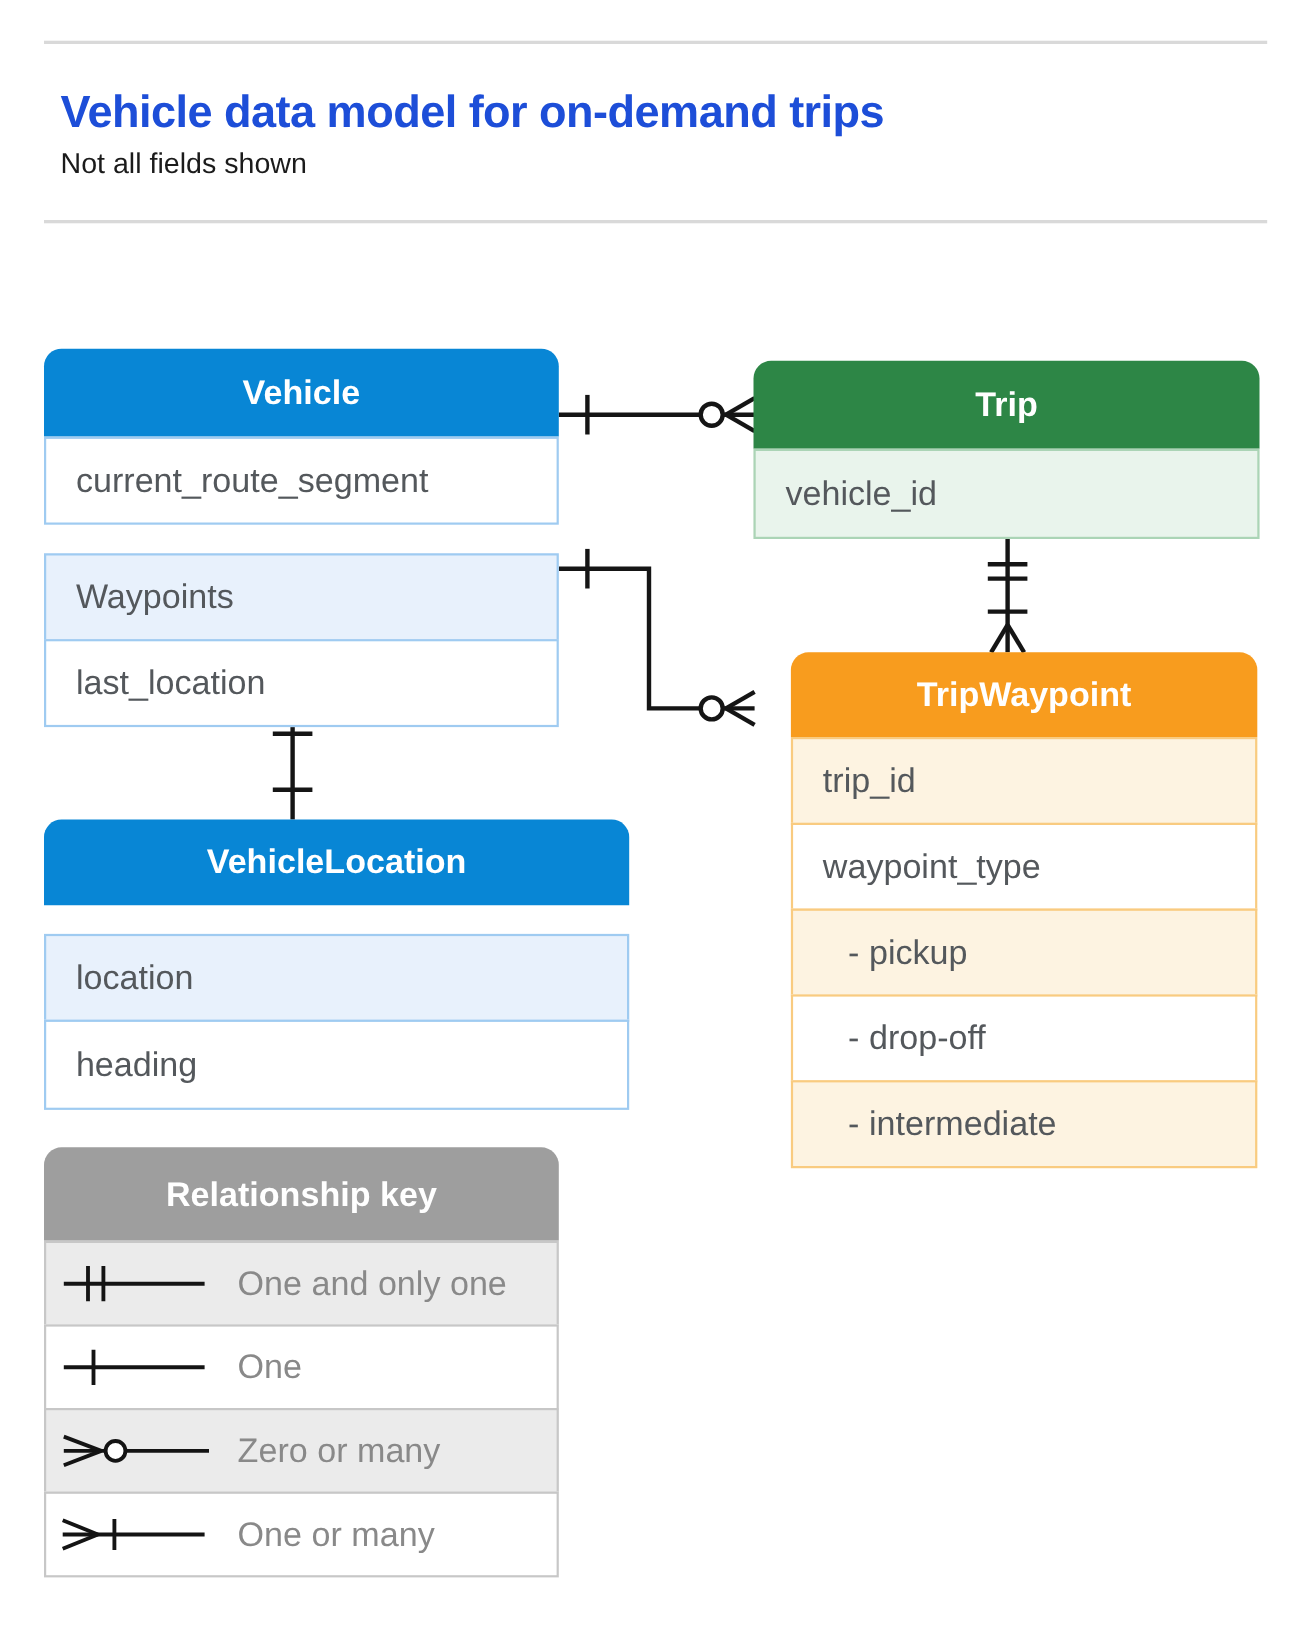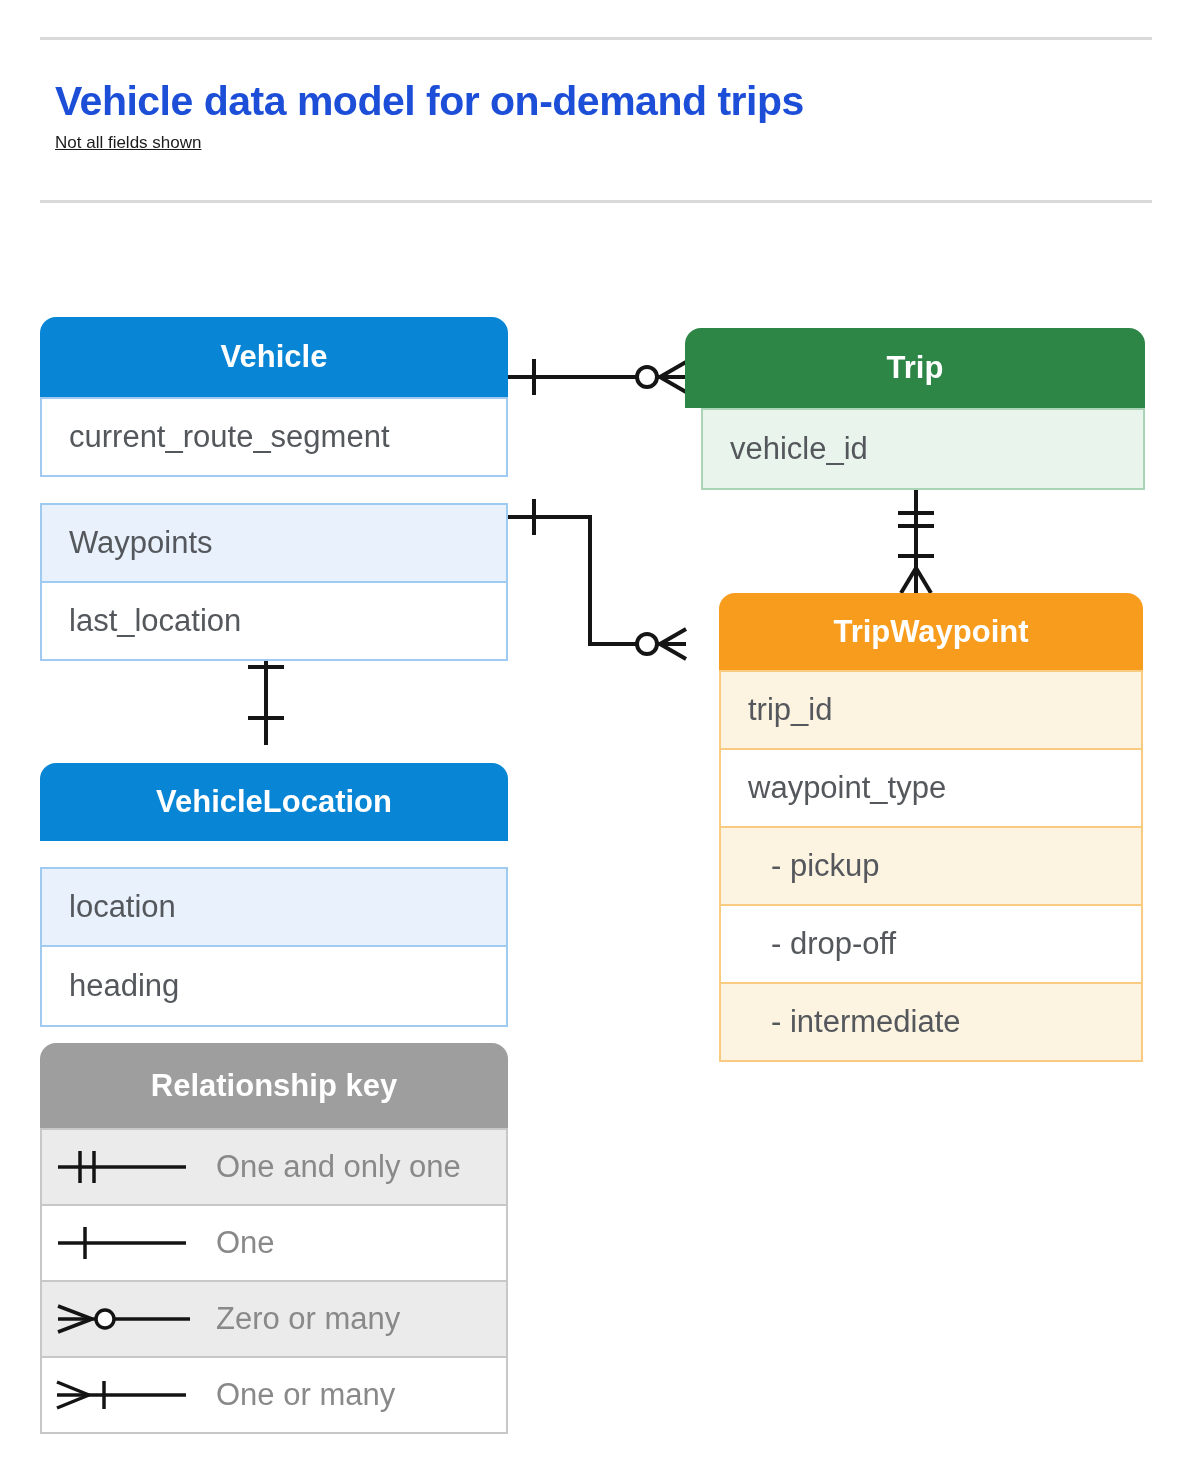--- a/index.html
+++ b/index.html
@@ -11,21 +11,21 @@
   }
   .rule { position: absolute; left: 40px; width: 1112px; height: 3px; background: #d9d9d9; }
   #rule-top { top: 37px; }
   #rule-bottom { top: 200px; }
   .title {
     position: absolute; left: 55px; top: 78px;
     font-size: 41px; font-weight: bold; color: #1d4ed8; letter-spacing: -0.5px;
   }
   .subtitle {
     position: absolute; left: 55px; top: 133px;
-    font-size: 17px; color: #1b1b1b; text-decoration: underline;
+    font-size: 26px; color: #1b1b1b;
   }
 
   .etable { position: absolute; }
   .thead {
     height: 80px; border-radius: 16px 16px 0 0;
     display: flex; align-items: center; justify-content: center;
     color: #ffffff; font-weight: bold; font-size: 31px;
   }
   .trow {
     height: 80px; display: flex; align-items: center;
@@ -35,34 +35,34 @@
   .trow + .trow { margin-top: -2px; }
   .trow.indent { padding-left: 50px; }
 
   
   .blue .thead { background: #0886d5; }
   .blue .trow { border-color: #9fcbf1; }
   .blue .trow.tint { background: #e8f1fc; margin-top: 26px; }
   
   .green .thead { background: #2d8646; }
   .green .trow { border-color: #abd4b6; height: 82px; }
-  .green .trow.tint { background: #e9f4ec; margin-left: 16px; }
+  .green .trow.tint { background: #e9f4ec; }
   
   .orange .thead { background: #f89c1e; height: 77px; }
   .orange .trow { border-color: #f9cb80; }
   .orange .trow.tint { background: #fdf3e1; }
   
   .gray .thead { background: #9e9e9e; height: 85px; }
   .gray .trow { border-color: #c7c7c7; height: 78px; padding-left: 10px; color: #898989; }
   .gray .trow.tint { background: #ebebeb; text-align: center; }
 
   #vehicle-table          { left: 40px;  top: 317px;  width: 468px; }
   #trip-table             { left: 685px; top: 328px;  width: 460px; }
   #tripwaypoint-table     { left: 685px; top: 593px;  width: 458px; padding-left: 34px; }
-  #vehiclelocation-table  { left: 40px;  top: 763px;  width: 468px; }
+  #vehiclelocation-table  { left: 40px;  top: 745px;  width: 532px; }
   #vehiclelocation-table .thead { height: 78px; }
   #vehiclelocation-table .trow:last-child { height: 82px; }
   #legend-table           { left: 40px;  top: 1043px; width: 468px; }
 
   .legend-sym { width: 140px; height: 44px; margin-right: 24px; flex: 0 0 auto; }
   .legend-sym line, .legend-sym path { stroke: #141414; stroke-width: 3.5; fill: none; }
   .legend-sym circle { stroke: #141414; stroke-width: 3.5; fill: #ffffff; }
   .legend-label { font-size: 31px; }
 
   #connector-layer { position: absolute; left: 0; top: 0; width: 1190px; height: 1480px; pointer-events: none; }

